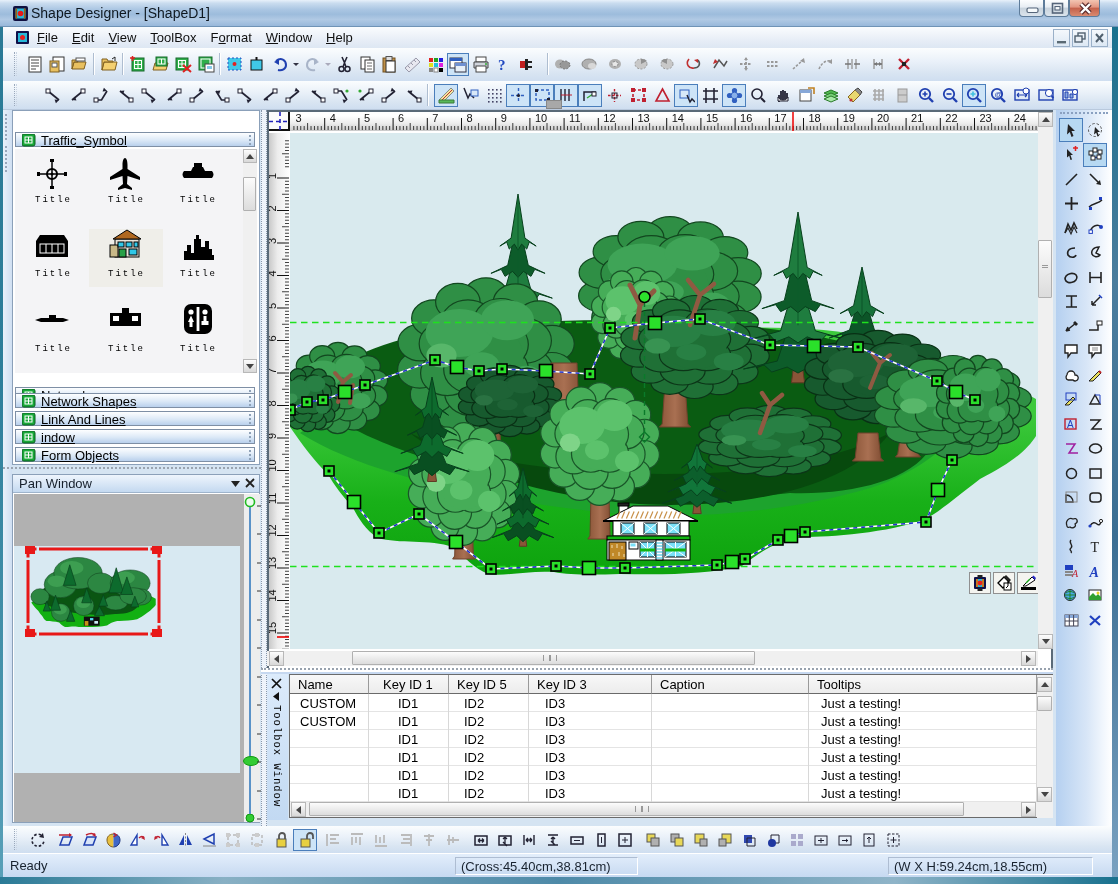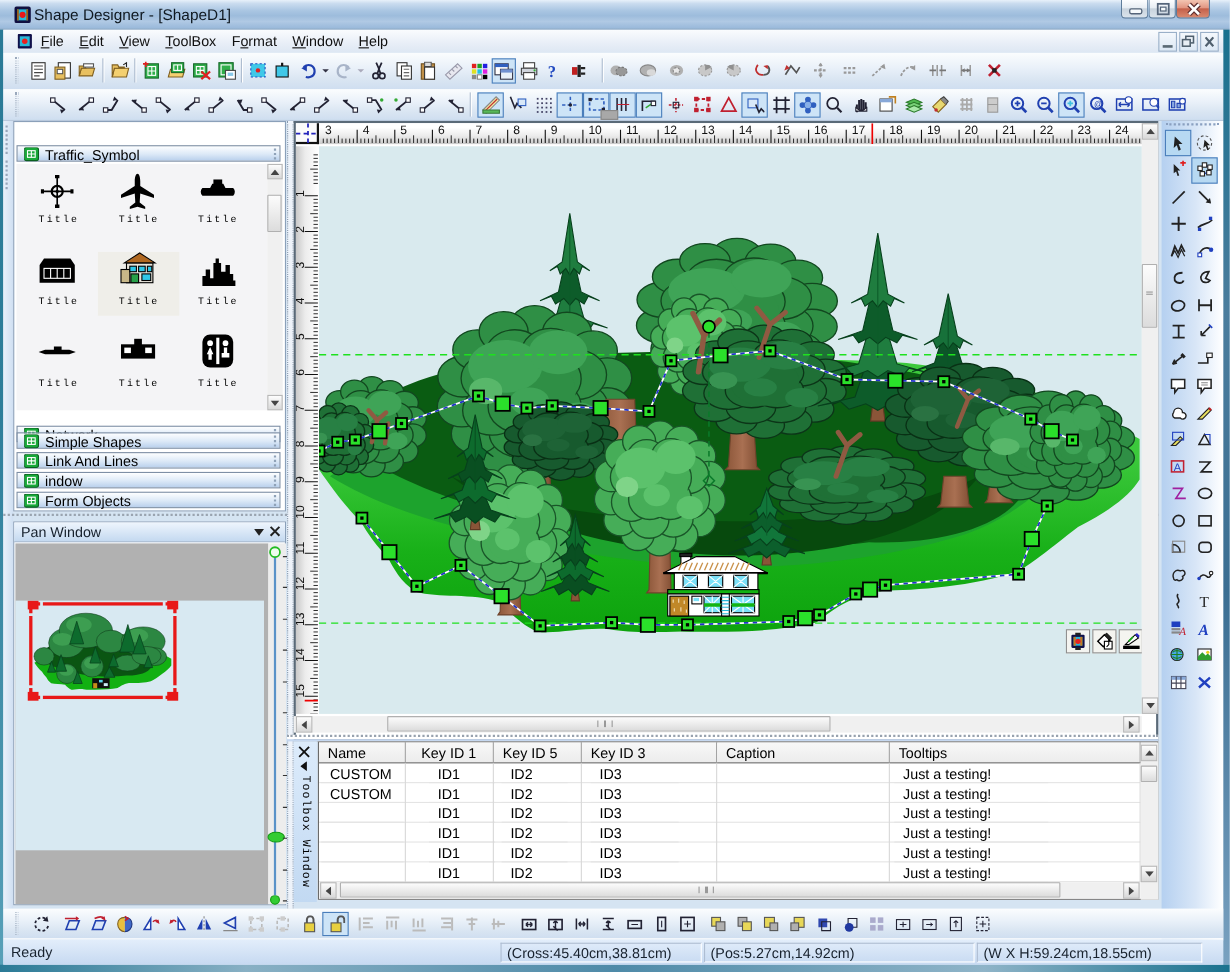--- a/index.html
+++ b/index.html
@@ -36,21 +36,21 @@
 
 #ldock{left:3px;top:110px;width:9px;height:716px;background:linear-gradient(90deg,#e9f1fa,#cfdff2);}
 #rdock{left:1056px;top:110px;width:56px;height:745px;background:linear-gradient(90deg,#b5d0f0,#d8e6f7 55%,#f2f7fd 85%,#fff);}
 
 .panel{border:1px solid #8ba0b9;background:#fff;}
 .ptitle{height:18px;background:linear-gradient(180deg,#eef5fd,#c4d9f0);border-bottom:1px solid #9eb4cc;
  font-size:13px;color:#16202c;padding:1px 0 0 6px;}
 .phead{position:absolute;left:2px;width:240px;height:15px;border:1px solid #7e8fa5;
  background:linear-gradient(180deg,#fdfeff,#dce9f7 55%,#b9d0ec);font-size:13px;color:#000;}
 .phead .gi{position:absolute;left:6px;top:1px;}
-.phead .tx{position:absolute;left:25px;top:0px;}
+.phead .tx{position:absolute;left:25px;top:0px;text-decoration:underline;}
 .phead .gr{position:absolute;right:2px;top:2px;width:3px;height:10px;border-left:2px dotted #8fa2b8;}
 
 .sb{background:#f0f0f0;}
 .sarr{background:linear-gradient(180deg,#fdfdfd,#d8d8d8);border:1px solid #b8b8b8;display:flex;align-items:center;justify-content:center;color:#404040;}
 .sthumb{background:linear-gradient(180deg,#fcfcfc,#dcdcdc);border:1px solid #b0b0b0;border-radius:1px;}
 
 #grid{left:289px;top:674px;width:764px;height:144px;border:1px solid #6a6a6a;background:#fff;}
 .gh{position:absolute;top:0;height:19px;background:linear-gradient(180deg,#f8f8f8,#ececec);border-right:1px solid #9a9a9a;border-bottom:1px solid #6a6a6a;font-size:13px;color:#000;padding:2px 0 0 8px;}
 .gc{position:absolute;height:18px;font-size:13px;color:#000;padding:2px 0 0 8px;border-bottom:1px solid #e4e4e4;}
 
@@ -1073,21 +1073,21 @@
           </svg></span>
         <span class="tx">Network</span>
         <span class="gr"></span>
       </div>
  <div class="phead" style="top:282px">
         <span class="gi"><svg width="14" height="13">
             <rect x="0" y="0" width="13" height="12" rx="2" fill="#18a838" stroke="#0a6020"></rect>
             <rect x="3" y="3" width="7" height="6" fill="none" stroke="#fff"></rect>
             <path d="M6.5 3 V9 M3 6 H10" stroke="#fff"></path>
           </svg></span>
-        <span class="tx">Simple Shapes</span>
+        <span class="tx">Network Shapes</span>
         <span class="gr"></span>
       </div>
  <div class="phead" style="top:300px">
         <span class="gi"><svg width="14" height="13">
             <rect x="0" y="0" width="13" height="12" rx="2" fill="#18a838" stroke="#0a6020"></rect>
             <rect x="3" y="3" width="7" height="6" fill="none" stroke="#fff"></rect>
             <path d="M6.5 3 V9 M3 6 H10" stroke="#fff"></path>
           </svg></span>
         <span class="tx">Link And Lines</span>
         <span class="gr"></span>
@@ -2638,17 +2638,16 @@
         <svg width="17" height="17" style="display:block">
           <rect x="3" y="2" width="11" height="12" fill="none" stroke="#223" stroke-dasharray="2.5 1.5"></rect>
           <path d="M8.5 5 v6 M5.5 8 h6" stroke="#223"></path>
         </svg>
       </div>
     </div>
 
 <div class="abs" id="status">
  <div class="abs" style="left:7px;top:4px">Ready</div>
  <div class="sfield" style="left:452px;width:183px">(Cross:45.40cm,38.81cm)</div>
- <div class="sfield" style="left:637px;width:246px">(Pos:5.27cm,14.92cm)</div>
  <div class="sfield" style="left:885px;width:205px">(W X H:59.24cm,18.55cm)</div>
 
 </div>
 </div>
 
 </body></html>

